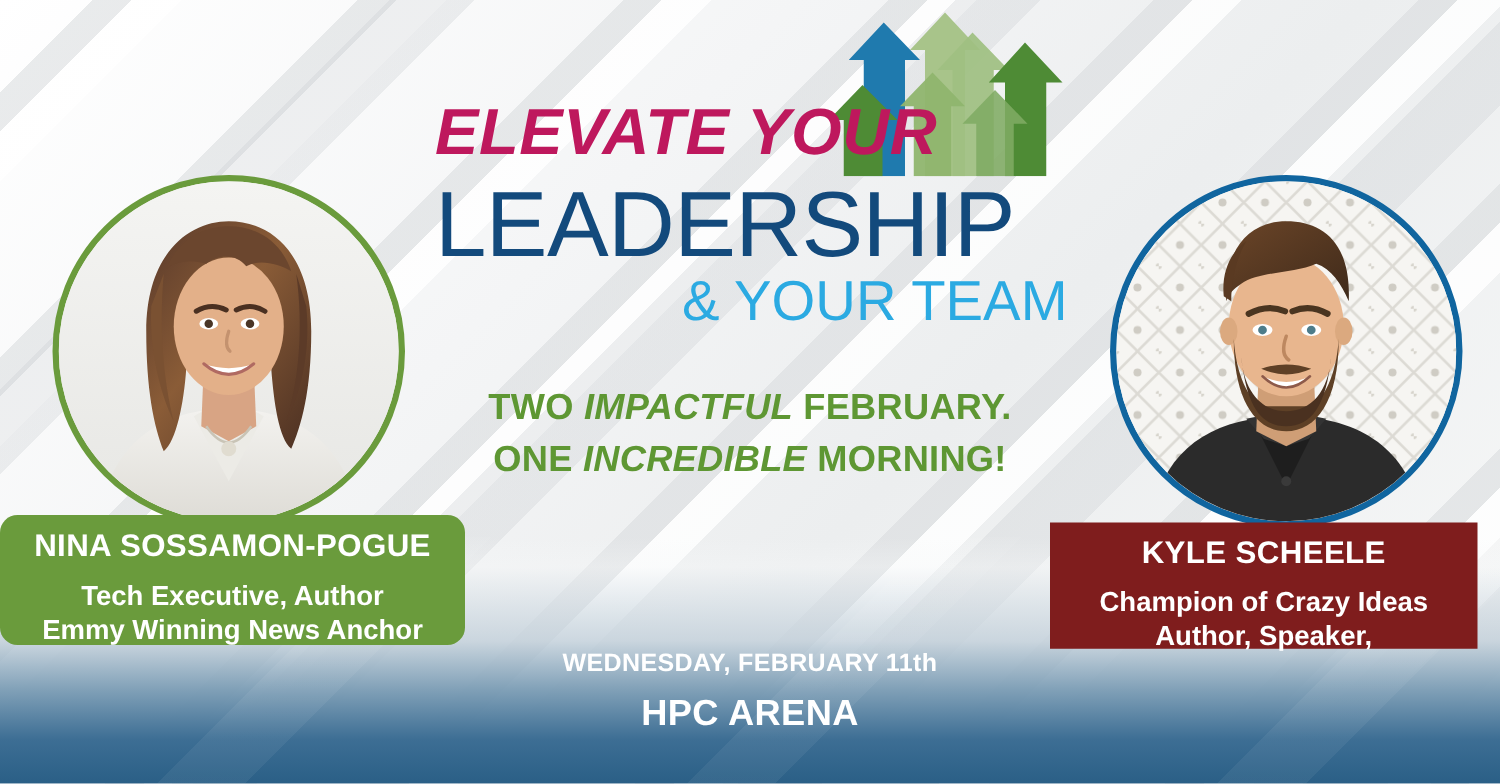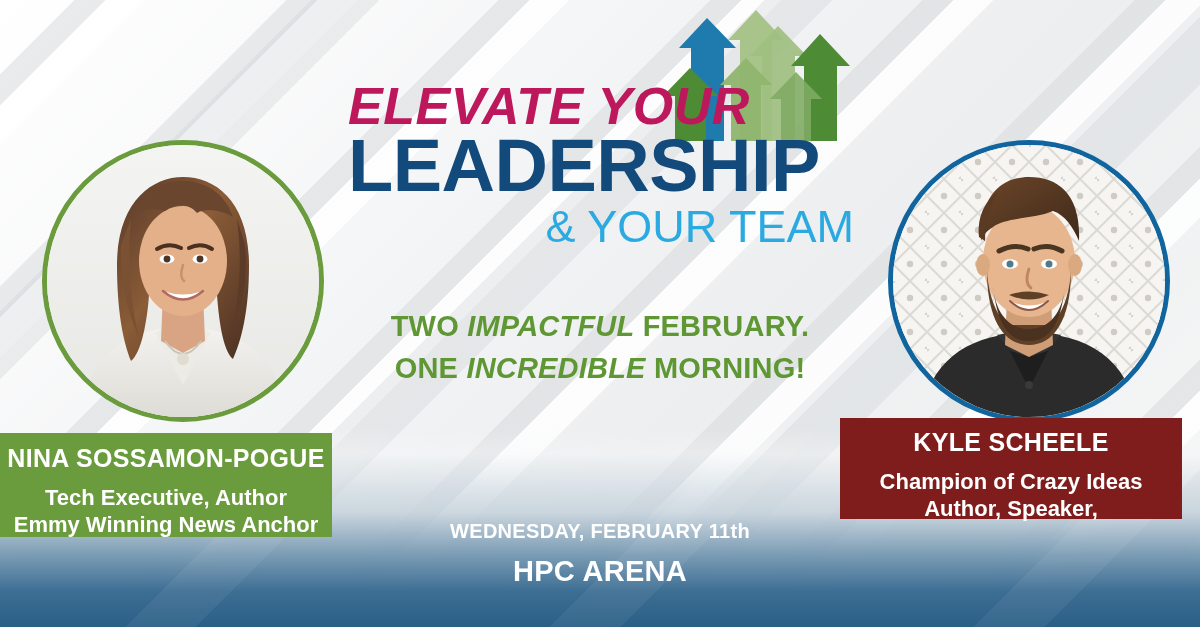--- a/index.html
+++ b/index.html
@@ -95,25 +95,25 @@
     font-size: 52px;
     font-weight: 700;
     font-style: italic;
     letter-spacing: 0.5px;
     color: #be185d;
     line-height: 1;
     white-space: nowrap;
   }
   .line-leadership {
     font-size: 74px;
-    font-weight: 700;
+    font-weight: 400;
     letter-spacing: -0.5px;
     color: #134A7C;
     line-height: 0.92;
-    margin-top: 0;
+    margin-top: 14px;
     white-space: nowrap;
   }
   .line-team {
     font-size: 45px;
     font-weight: 400;
     color: #2BAAE2;
     line-height: 1;
     text-align: right;
     margin-top: 4px;
     padding-right: 14px;
@@ -174,25 +174,26 @@
   
   .plate {
     position: absolute;
     z-index: 7;
     color: #ffffff;
     text-align: center;
     box-sizing: border-box;
   }
   .plate-left {
     left: 0px;
-    top: 433px;
-    width: 332px;
+    top: 412px;
+    width: 372px;
     height: 104px;
     background: #6A9B3C;
     padding-top: 12px;
+    border-radius: 14px;
   }
   .plate-right {
     left: 840px;
     top: 418px;
     width: 342px;
     height: 101px;
     background: #7f1d1d;
     padding-top: 11px;
   }
   .plate-name {

